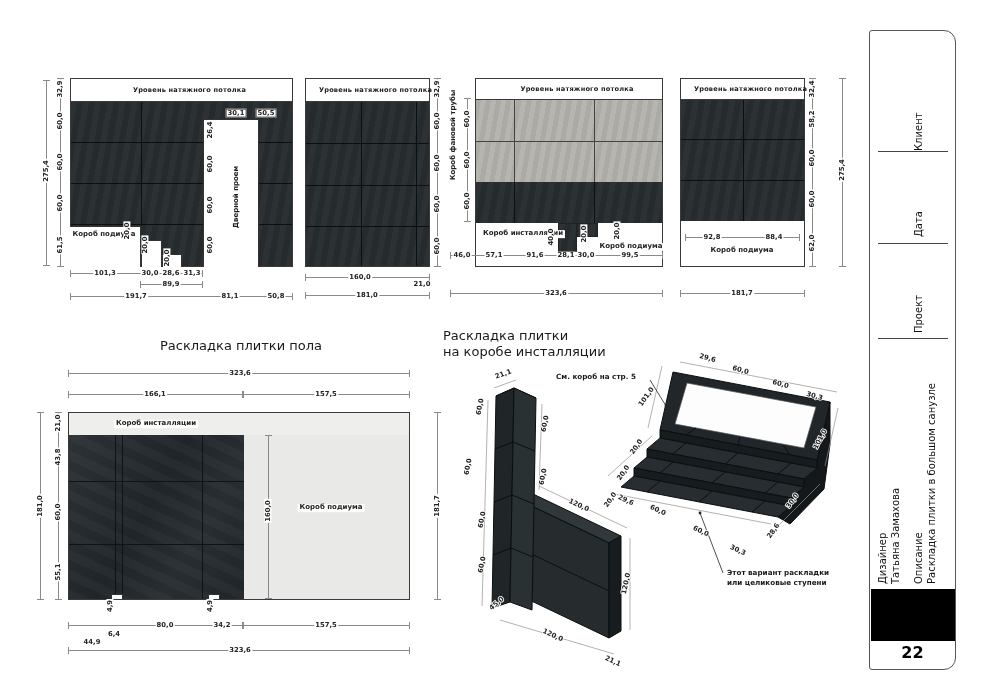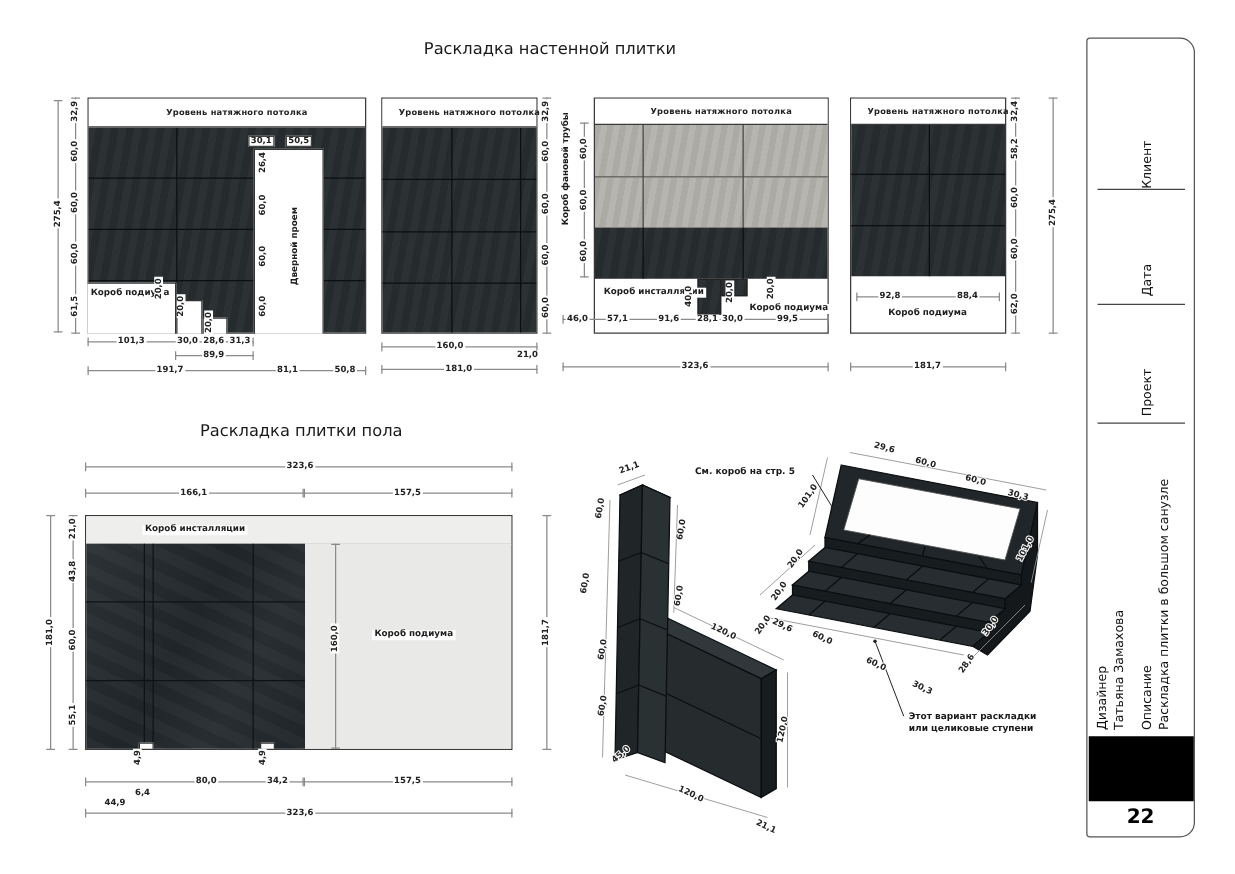--- a/index.html
+++ b/index.html
@@ -1,20 +1,20 @@
 <!DOCTYPE html>
 <html><head>
 <meta charset="utf-8">
 <style>
   html,body{margin:0;padding:0;background:#fff;}
   #page{position:relative;width:988px;height:699px;background:#fff;font-family:"DejaVu Sans",sans-serif;overflow:hidden;}
   
   .d{position:absolute;font:600 6.8px "DejaVu Sans",sans-serif;color:#222;background:#fff;padding:0 1px;white-space:nowrap;transform:translate(-50%,-50%);z-index:6;line-height:1;}
   .dv{position:absolute;font:600 6.8px "DejaVu Sans",sans-serif;color:#222;background:#fff;padding:1px 0;white-space:nowrap;writing-mode:vertical-rl;transform:translate(-50%,-50%) rotate(180deg);z-index:6;line-height:1;}
-  .bx{border:1px solid #444;}
+  .bx{border:1px solid #444;margin-left:27px;}
   .lb{position:absolute;font:600 7px "DejaVu Sans",sans-serif;color:#1d1d1d;background:#fff;padding:0 2px;white-space:nowrap;transform:translate(-50%,-50%);z-index:6;line-height:1.1;}
   .lbv{position:absolute;font:600 7px "DejaVu Sans",sans-serif;color:#1d1d1d;background:#fff;padding:1px 0;white-space:nowrap;writing-mode:vertical-rl;transform:translate(-50%,-50%) rotate(180deg);z-index:6;line-height:1;}
   
   .lnh,.lnv{position:absolute;background:#8a8a8a;z-index:2;}
   .lnh{height:1px;}
   .lnv{width:1px;}
   .lnh::before,.lnh::after{content:'';position:absolute;top:-3px;width:1px;height:7px;background:#8a8a8a;}
   .lnh::before{left:0}.lnh::after{right:0}
   .lnv::before,.lnv::after{content:'';position:absolute;left:-3px;height:1px;width:7px;background:#8a8a8a;}
   .lnv::before{top:0}.lnv::after{bottom:0}
@@ -41,21 +41,20 @@
   #sbblack{position:absolute;left:1px;top:558px;width:84px;height:52px;background:#000;}
   #sbpage{position:absolute;left:0;top:612px;width:85px;text-align:center;font:700 16px "DejaVu Sans",sans-serif;color:#000;}
   svg{position:absolute;overflow:visible;z-index:4;}
   svg text{font:600 6.8px "DejaVu Sans",sans-serif;fill:#222;paint-order:stroke;stroke:#ffffff;stroke-width:1.6px;}
 </style>
 </head>
 <body>
 
 <div id="page">
 
-  <div class="ttl" style="left:300px;top:32px;width:280px;text-align:center">Раскладка настенной плитки</div>
 
   <div class="lnv" style="left:46px;top:80px;height:186px"></div>
   <div class="dv" style="left:46px;top:171px">275,4</div>
   <div class="lnv" style="left:60px;top:78px;height:189px"></div>
   <div class="dv" style="left:60px;top:89px">32,9</div>
   <div class="dv" style="left:60px;top:121px">60,0</div>
   <div class="dv" style="left:60px;top:162px">60,0</div>
   <div class="dv" style="left:60px;top:203px">60,0</div>
   <div class="dv" style="left:60px;top:245px">61,5</div>
 
@@ -218,20 +217,24 @@
   <div class="lnh" style="left:68px;top:625px;width:175px"></div>
   <div class="d" style="left:92px;top:642px">44,9</div>
   <div class="d" style="left:114px;top:634px">6,4</div>
   <div class="d" style="left:165px;top:625px">80,0</div>
   <div class="d" style="left:222px;top:625px">34,2</div>
   <div class="lnh" style="left:243px;top:625px;width:167px"></div>
   <div class="d" style="left:326px;top:625px">157,5</div>
   <div class="lnh" style="left:68px;top:650px;width:342px"></div>
   <div class="d" style="left:240px;top:650px">323,6</div>
 
+  <div class="ttl" style="left:443px;top:328px;line-height:16px">
+    <div>Раскладка плитки</div>
+    <div>на коробе инсталляции</div>
+  </div>
   <svg style="left:440px;top:362px" width="210" height="320" viewBox="0 0 210 320">
     <g stroke="#0a0e10" stroke-width="1">
       <polygon points="93,132 181,174 169,181 81,139" fill="#31383b"></polygon>
       <polygon points="81,139 169,181 169,276 81,234" fill="#262c2e"></polygon>
       <polygon points="169,181 181,174 181,269 169,276" fill="#171c1e"></polygon>
       <line x1="81" y1="187" x2="169" y2="229" stroke="#0a0e10"></line>
       <polygon points="56,34 74,26 96,36 78,44" fill="#343b3e"></polygon>
       <polygon points="56,34 74,26 70,240 52,246" fill="#202628"></polygon>
       <polygon points="74,26 96,36 92,248 70,240" fill="#2a3133"></polygon>
       <line x1="55" y1="87" x2="73" y2="80"></line>

